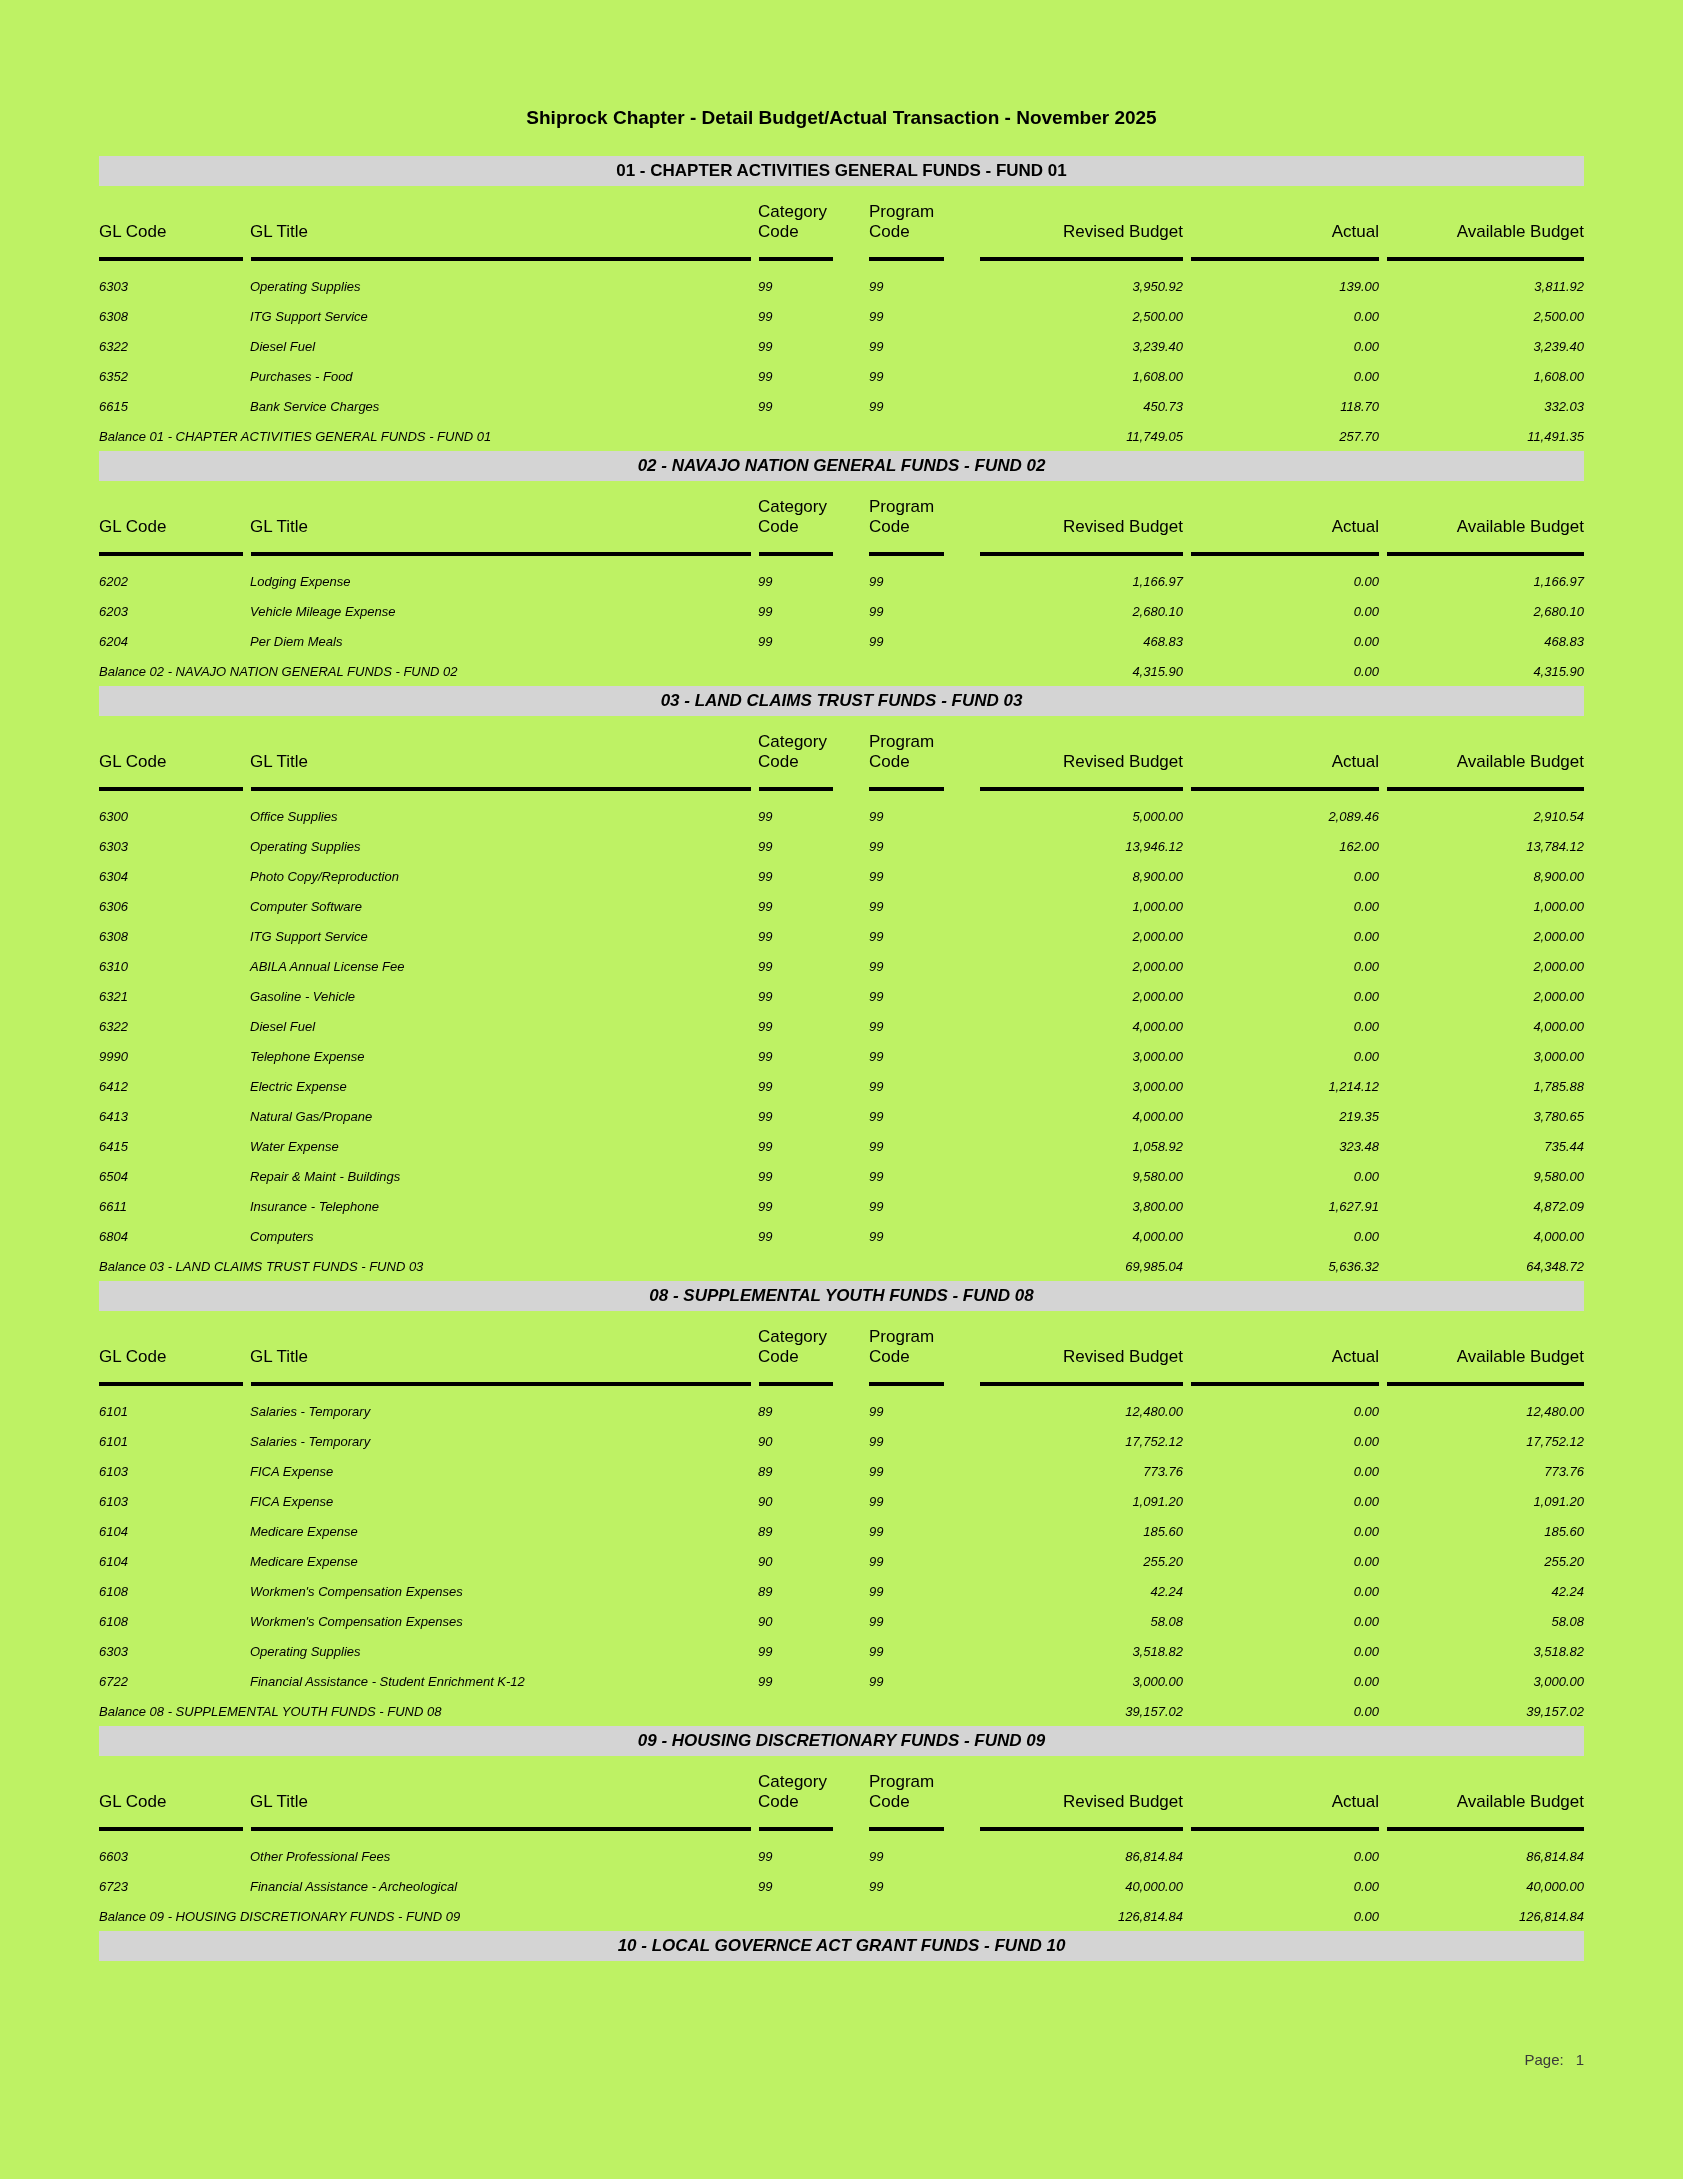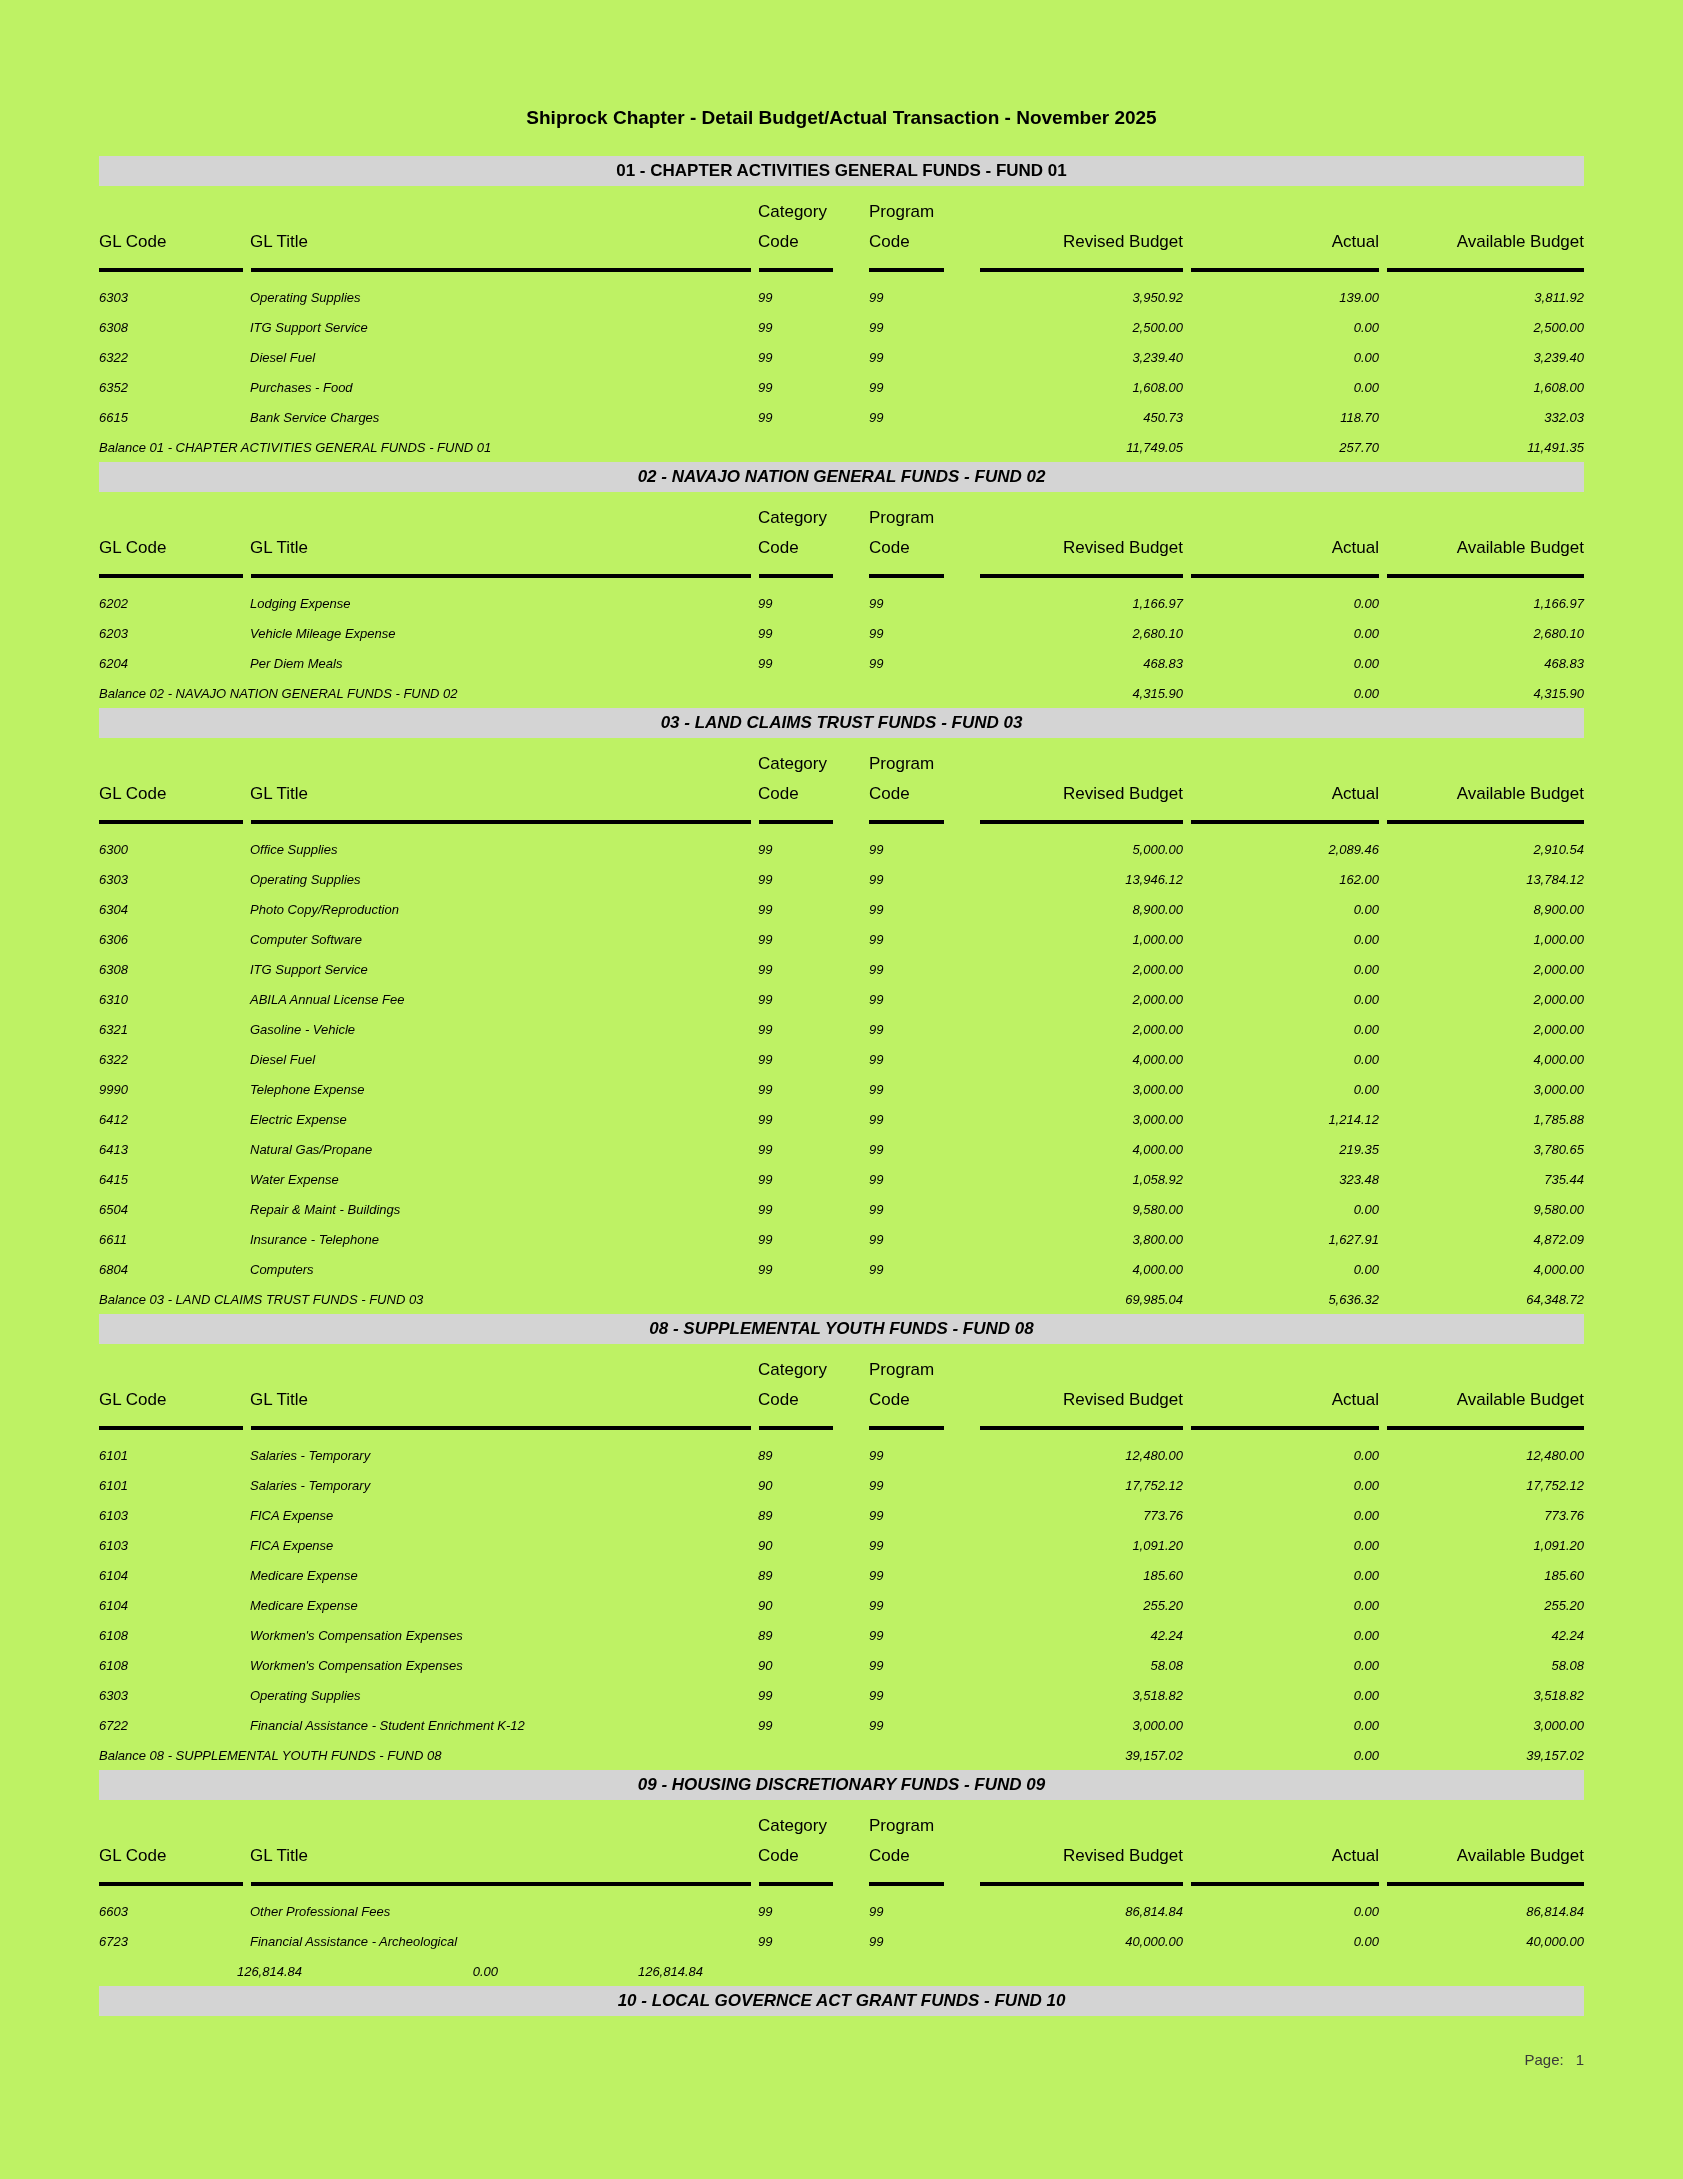--- a/index.html
+++ b/index.html
@@ -33,21 +33,21 @@
     display:flex;
     align-items:center;
     justify-content:center;
     font-size:17px;
     font-weight:bold;
   }
   .banner.italic .banner-text{font-style:italic;}
   .thead{padding-top:8px;margin-bottom:10px;}
   .hrow{display:flex;font-size:17px;}
   .hrow.top{height:28px;align-items:flex-end;}
-  .hrow.bot{height:30px;align-items:flex-end;padding-bottom:16px;}
+  .hrow.bot{height:30px;align-items:flex-start;padding-bottom:5px;}
   .hrow.rules{height:4px;}
   .c-code{width:151px;}
   .c-title{width:508px;}
   .c-cat{width:111px;}
   .c-prog{width:111px;}
   .c-rev{width:203px;text-align:right;}
   .c-act{width:196px;text-align:right;}
   .c-avl{width:205px;text-align:right;}
   .rule{height:4px;background:#000;}
   .r-code{width:144px;margin-right:8px;}
@@ -633,20 +633,21 @@
     <div class="c-code">6723</div>
     <div class="c-title">Financial Assistance - Archeological</div>
     <div class="c-cat">99</div>
     <div class="c-prog">99</div>
     <div class="c-rev">40,000.00</div>
     <div class="c-act">0.00</div>
     <div class="c-avl">40,000.00</div>
   </div>
 
   <div class="row balance">
+    <div class="c-balance-label">Balance 09 - HOUSING DISCRETIONARY FUNDS - FUND 09</div>
     <div class="c-rev">126,814.84</div>
     <div class="c-act">0.00</div>
     <div class="c-avl">126,814.84</div>
   </div>
 </div>
   </section>
 
   <section class="fund-section">
     <div class="banner italic">
       <span class="banner-text">10 - LOCAL GOVERNCE ACT GRANT FUNDS - FUND 10</span>

